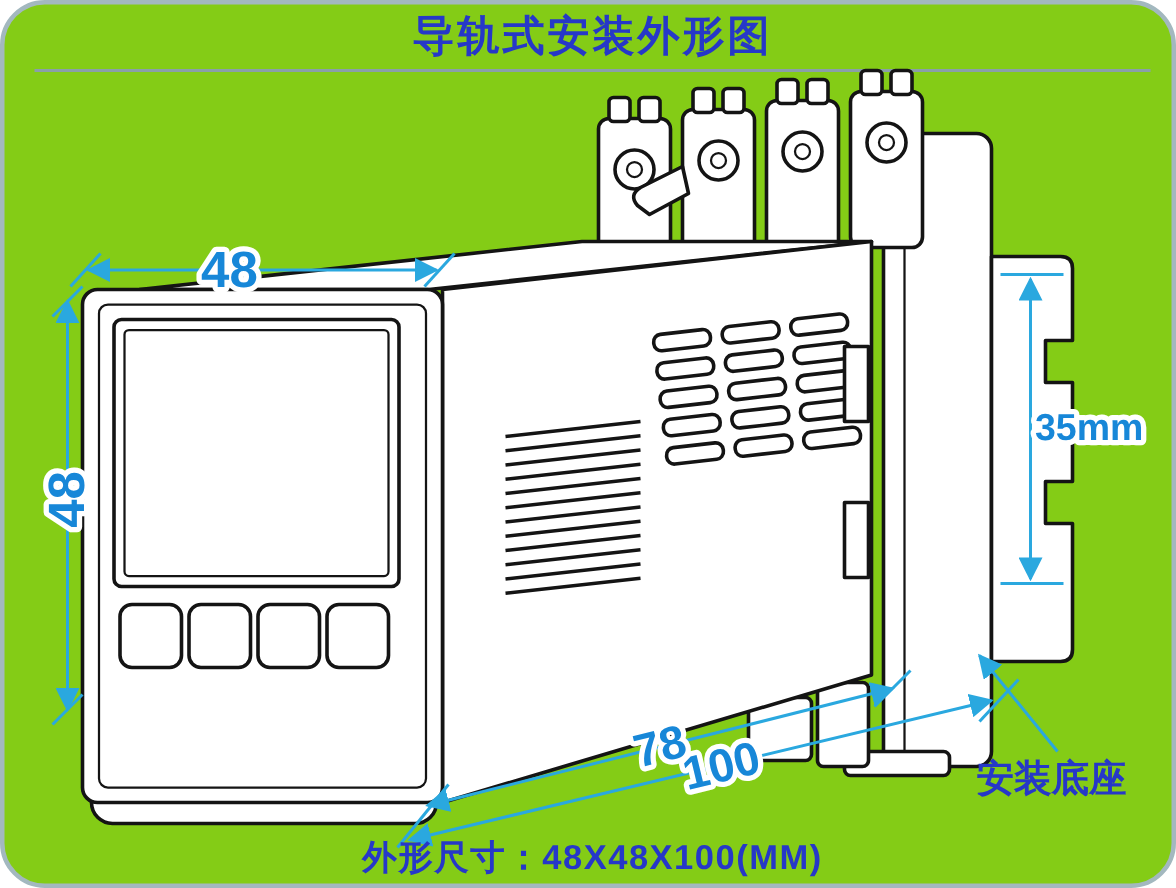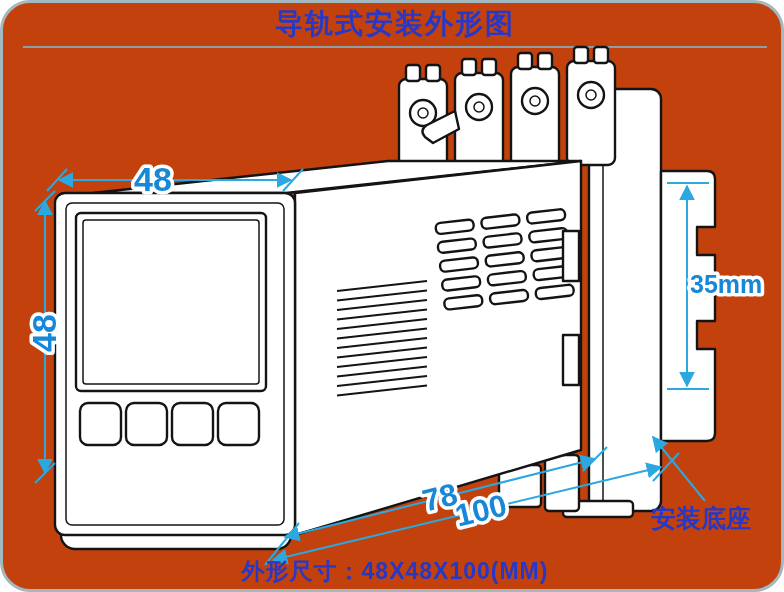--- a/index.html
+++ b/index.html
@@ -2,21 +2,21 @@
 <html style="--accent_blue: #2638c8; --dim_cyan: #2aa8df; --dim_text_blue: #1787d8; --line_black: #141414; --frame_border: #a3b8bf;"><head>
 <meta charset="utf-8">
 <style>
   html,body{margin:0;padding:0;background:#ffffff;}
   .frame{
     position:relative;
     width:784px;height:592px;
     box-sizing:border-box;
     border:3px solid var(--frame_border,#a3b8bf);
     border-radius:30px;
-    background:#c2410c;
+    background:#84cc16;
     overflow:hidden;
   }
   svg{display:block;position:absolute;left:0;top:0;}
   text{font-family:"Liberation Sans","DejaVu Sans",sans-serif;}
   .k  {fill:#ffffff;stroke:var(--line_black,#141414);stroke-width:2.4;stroke-linejoin:round;}
   .k1 {fill:none;stroke:var(--line_black,#141414);stroke-width:1.5;stroke-linejoin:round;}
   .dim{stroke:var(--dim_cyan,#2aa8df);stroke-width:2;fill:none;}
   .dimt{fill:var(--dim_text_blue,#1787d8);font-weight:bold;}
   .halo{stroke:#ffffff;stroke-width:7;paint-order:stroke;stroke-linejoin:round;}
   .blue{fill:var(--accent_blue,#2638c8);font-weight:bold;}

